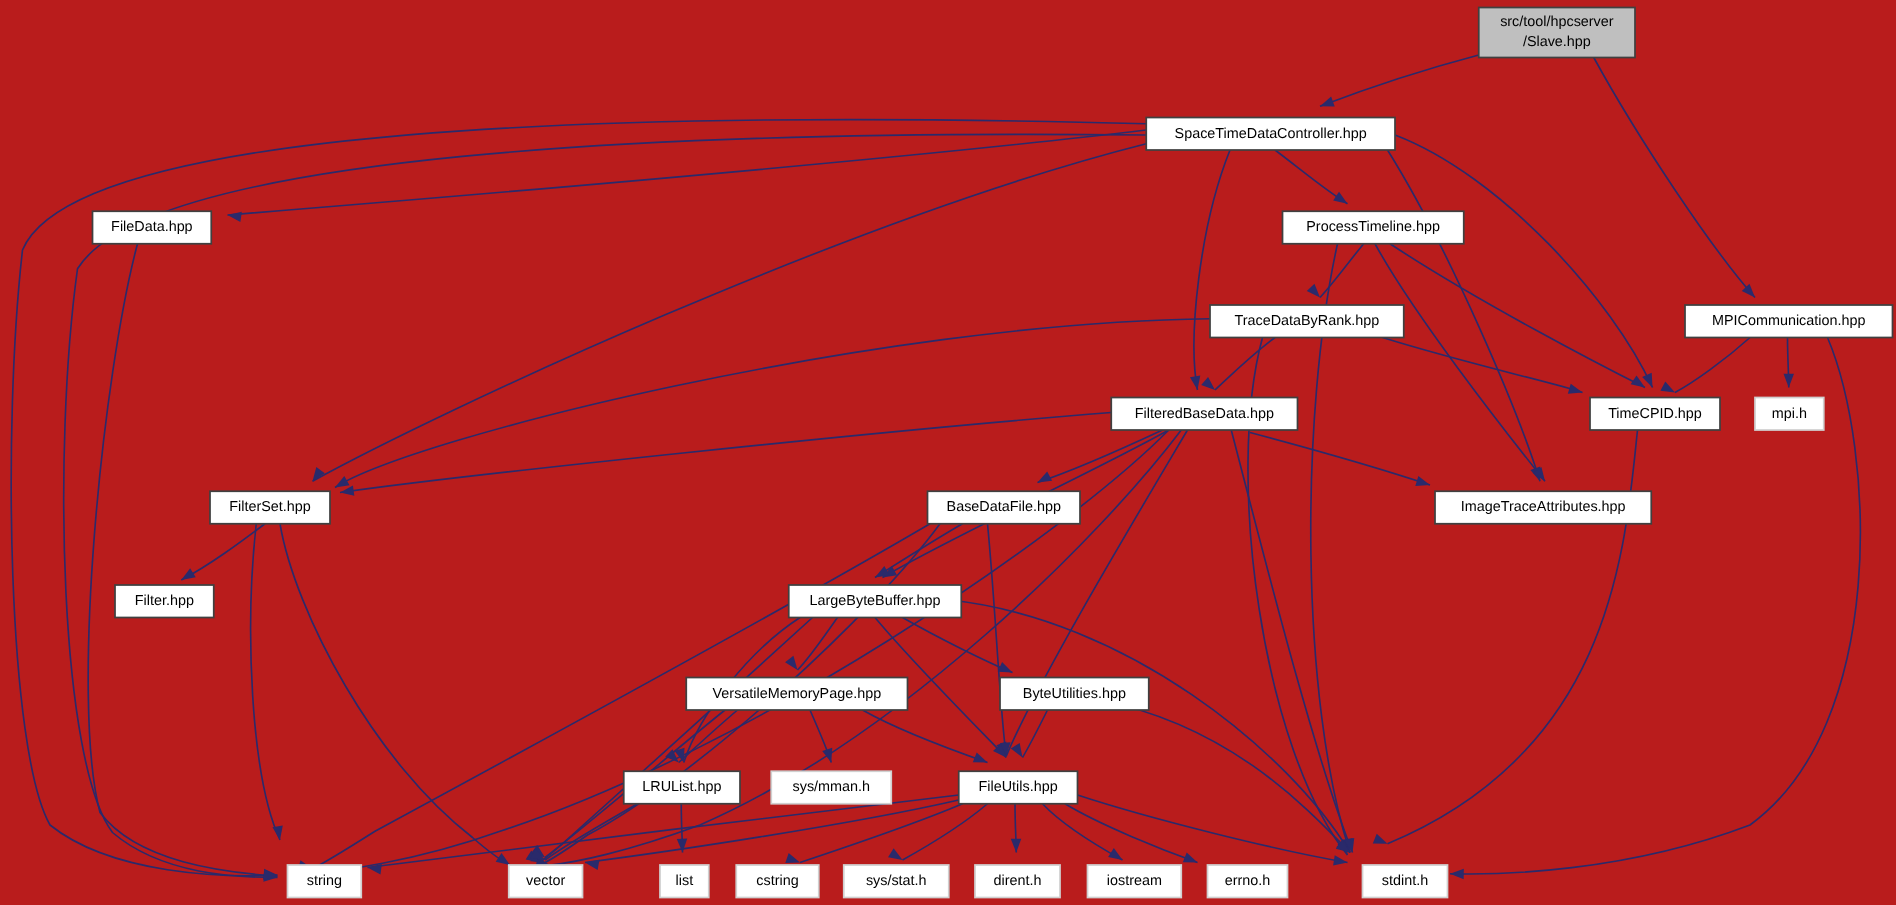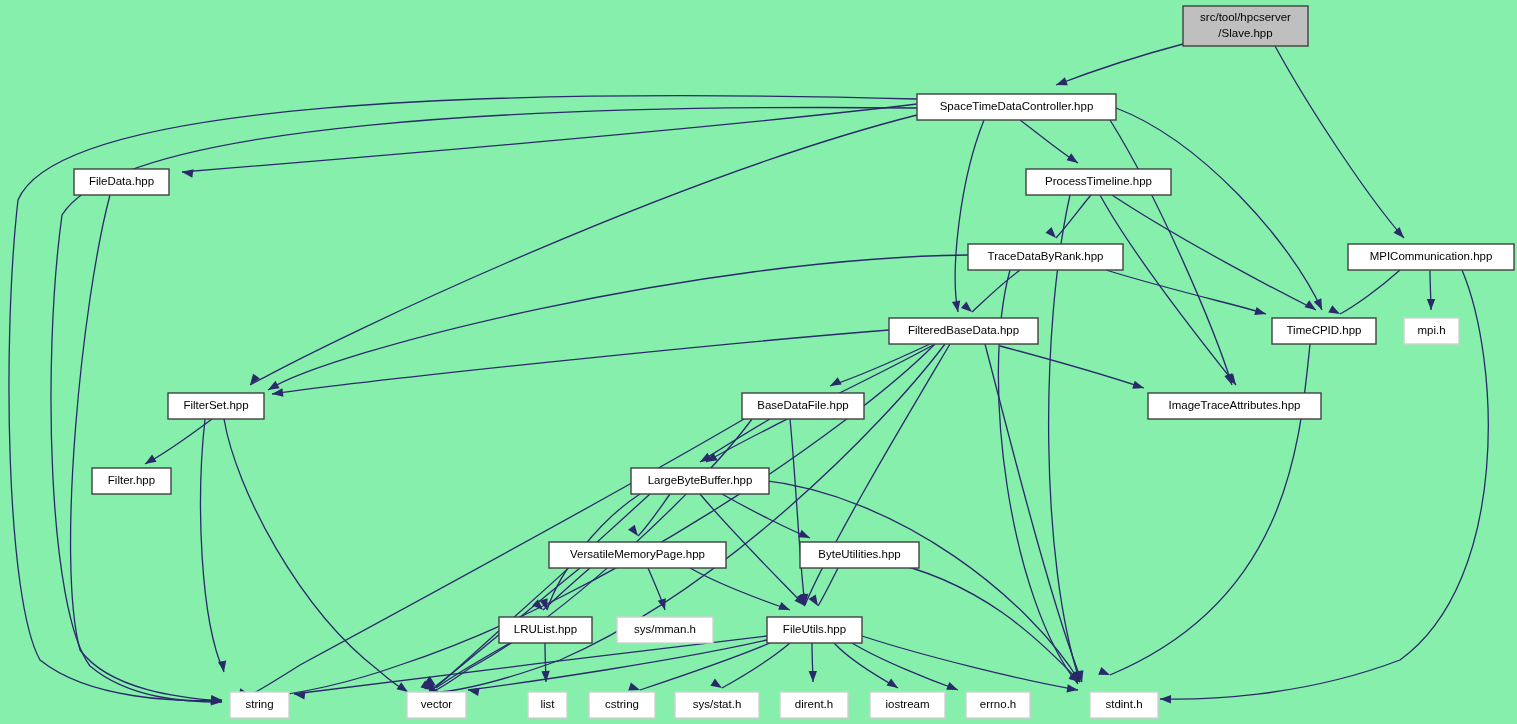--- a/index.html
+++ b/index.html
@@ -7,21 +7,21 @@
     padding: 0;
     background: #ffffff;
   }
   body {
     font-family: "Liberation Sans", sans-serif;
   }
   #graph-root {
     position: relative;
     width: 1517px;
     height: 724px;
-    background: #86efac;
+    background: #b91c1c;
     overflow: hidden;
   }
   svg#dep-graph {
     display: block;
     width: 1517px;
     height: 724px;
   }
   .edge-path {
     fill: none;
     stroke: #2a2a6b;

